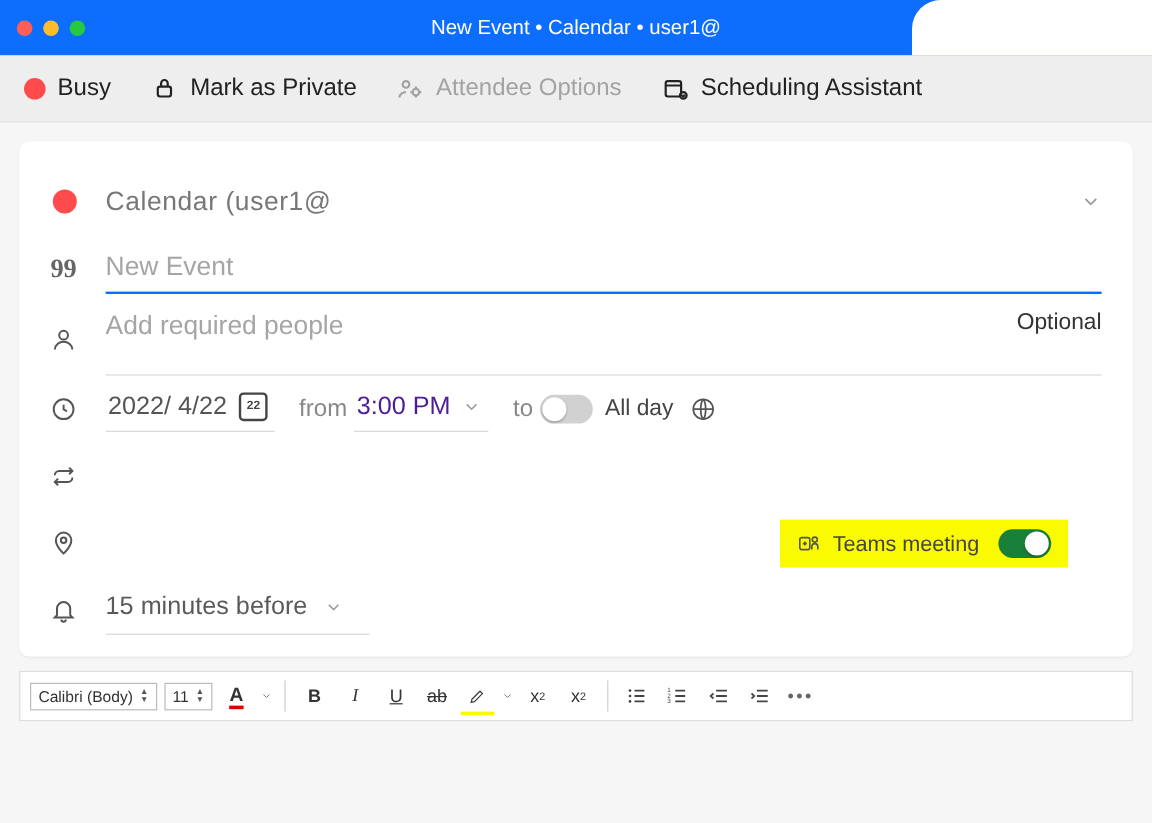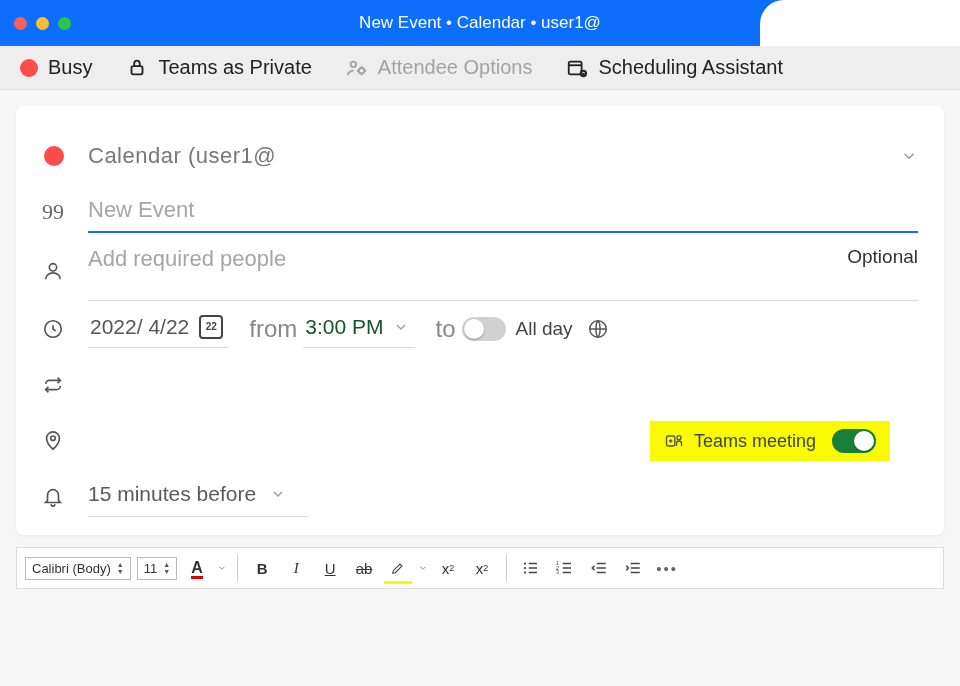--- a/index.html
+++ b/index.html
@@ -28,21 +28,21 @@
   .title-blank {
     position: absolute;
     top: 0;
     right: 0;
     width: 200px;
     height: 46px;
     background: #fff;
     border-radius: 24px 0 0 0;
   }
   .toolbar {
-    height: 44px;
+    height: 56px;
     background: #eeeeee;
     display: flex;
     align-items: center;
     gap: 34px;
     padding: 0 20px;
     border-bottom: 1px solid #e2e2e2;
     font-size: 20px;
     color: #222;
   }
   .tb-item { display: flex; align-items: center; gap: 10px; cursor: pointer; }
@@ -77,21 +77,21 @@
   .title-field {
     flex: 1;
     border: none;
     outline: none;
     border-bottom: 2px solid #0d6efd;
     font-size: 22px;
     color: #333;
     padding: 6px 0 8px 0;
   }
   .title-field::placeholder { color: #a5a5a5; font-style: normal; }
-  .quote-icon { font-size: 22px; color: #666; font-weight: 400; font-family: Georgia, serif; }
+  .quote-icon { font-size: 22px; color: #666; font-weight: 700; font-family: Georgia, serif; }
   .people-field {
     flex: 1;
     border-bottom: 1px solid #dadada;
     font-size: 22px;
     color: #a5a5a5;
     padding: 6px 0 28px 0;
     display: flex;
     justify-content: space-between;
     align-items: flex-start;
   }
@@ -104,21 +104,21 @@
     display: flex;
     align-items: center;
     gap: 10px;
     margin-right: 16px;
   }
   .mini-cal {
     width: 24px; height: 24px; border: 2px solid #444; border-radius: 4px;
     display: inline-flex; align-items: center; justify-content: center;
     font-size: 10px; font-weight: 700; color: #444; position: relative;
   }
-  .sep-label { color: #888; font-size: 24px; margin: 0 6px 0 4px; }
+  .sep-label { color: #888; font-size: 20px; margin: 0 6px 0 4px; }
   .toggle {
     width: 44px; height: 24px; background: #d1d1d1; border-radius: 12px;
     position: relative; cursor: pointer;
   }
   .toggle .knob {
     width: 20px; height: 20px; background: #fff; border-radius: 50%;
     position: absolute; top: 2px; left: 2px; box-shadow: 0 1px 2px rgba(0,0,0,.3);
   }
   .toggle.on { background: #188038; }
   .toggle.on .knob { left: auto; right: 2px; }
@@ -199,21 +199,21 @@
     <span class="status-dot"></span>
     <span>Busy</span>
   </div>
   <div class="tb-item">
     <span class="icon">
       <svg viewBox="0 0 24 24">
           <rect x="6" y="10" width="12" height="9" rx="2"></rect>
           <path d="M9 10V7a3 3 0 0 1 6 0v3"></path>
         </svg>
     </span>
-    <span>Teams as Private</span>
+    <span>Mark as Private</span>
   </div>
   <div class="tb-item disabled">
     <span class="icon">
       <svg viewBox="0 0 24 24">
           <circle cx="8" cy="8" r="3"></circle>
           <path d="M2 20c0-3 3-5 6-5"></path>
           <circle cx="17" cy="15" r="3"></circle>
           <path d="M17 10v2M17 18v2M12 15h2M20 15h2"></path>
         </svg>
     </span>
@@ -274,21 +274,21 @@
       <svg viewBox="0 0 24 24">
           <circle cx="12" cy="12" r="9"></circle>
           <path d="M12 8v4l3 2"></path>
         </svg>
     </div>
     <div class="segment" style="color:#555">
       <span>2022/ 4/22</span>
       <span class="mini-cal">22</span>
     </div>
     <span class="sep-label">from</span>
-    <div class="segment" style="color:#14532d">
+    <div class="segment" style="color:#4c1d95">
       <span>3:00 PM</span>
       <svg width="16" height="16" viewBox="0 0 24 24">
           <path d="M6 9l6 6 6-6" stroke="#9a9a9a" stroke-width="2" fill="none"></path>
         </svg>
     </div>
     <span class="sep-label">to</span>
     <div class="toggle">
         <div class="knob"></div>
       </div>
     <span class="all-day">All day</span>

